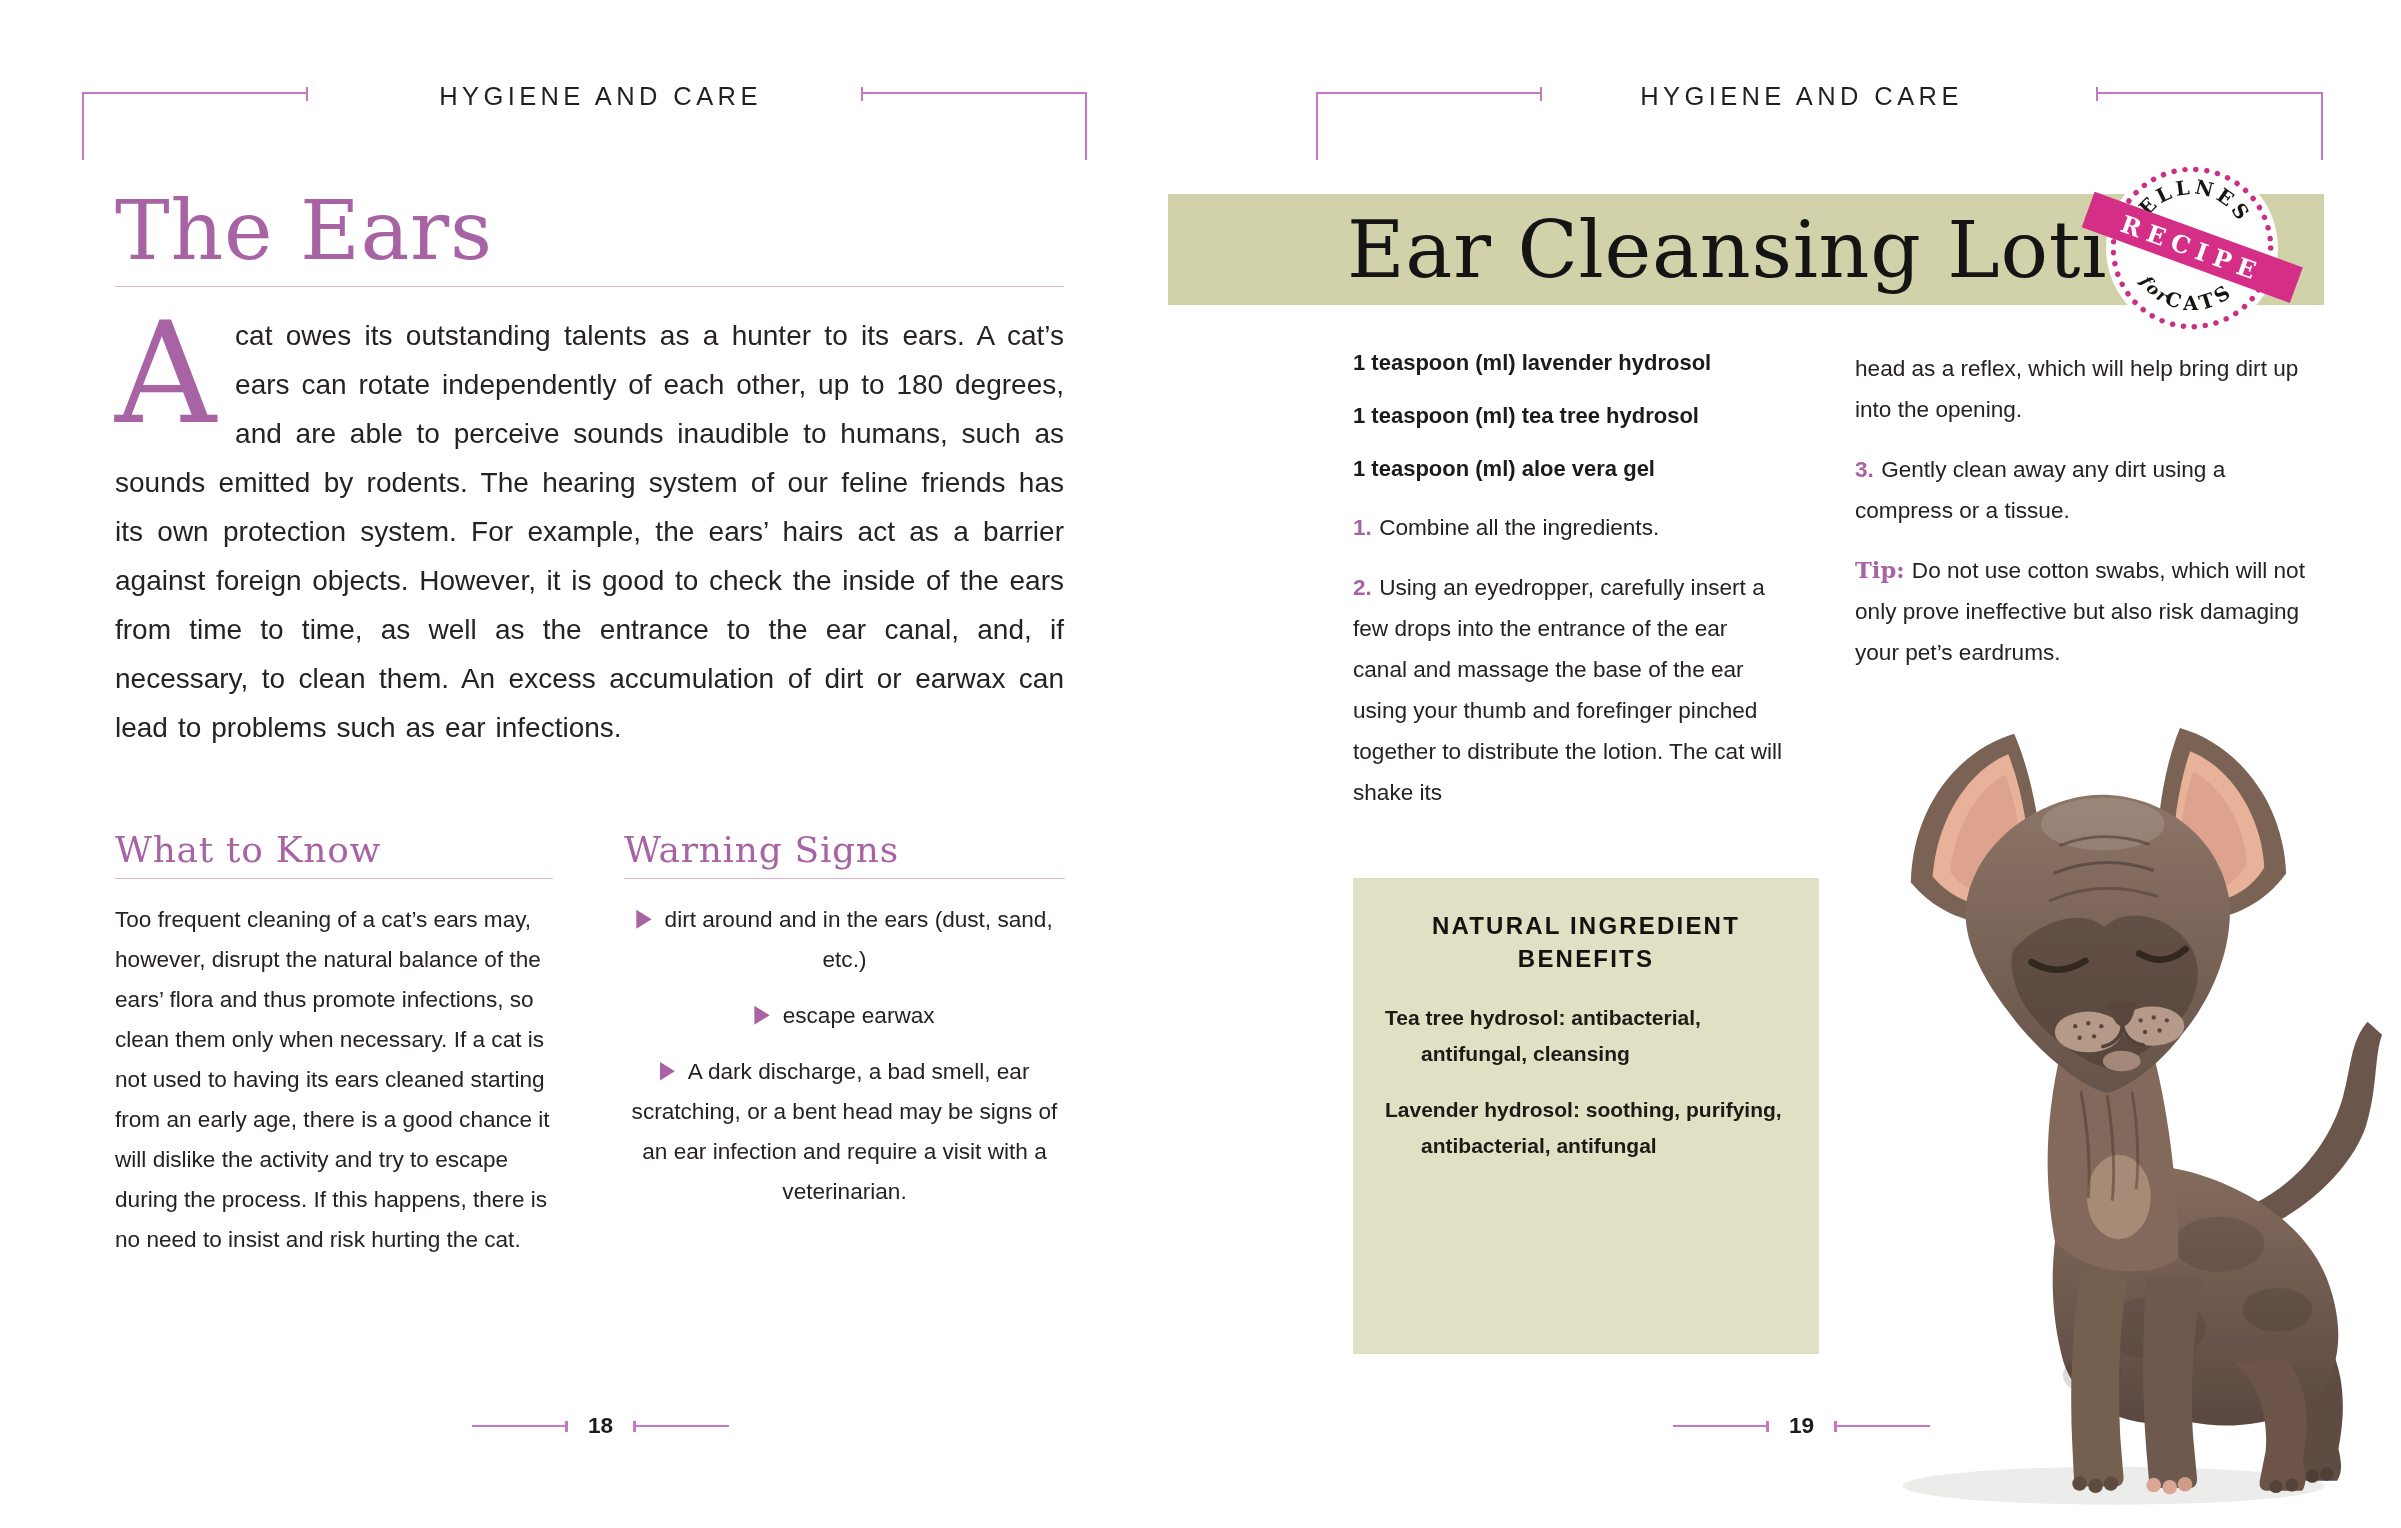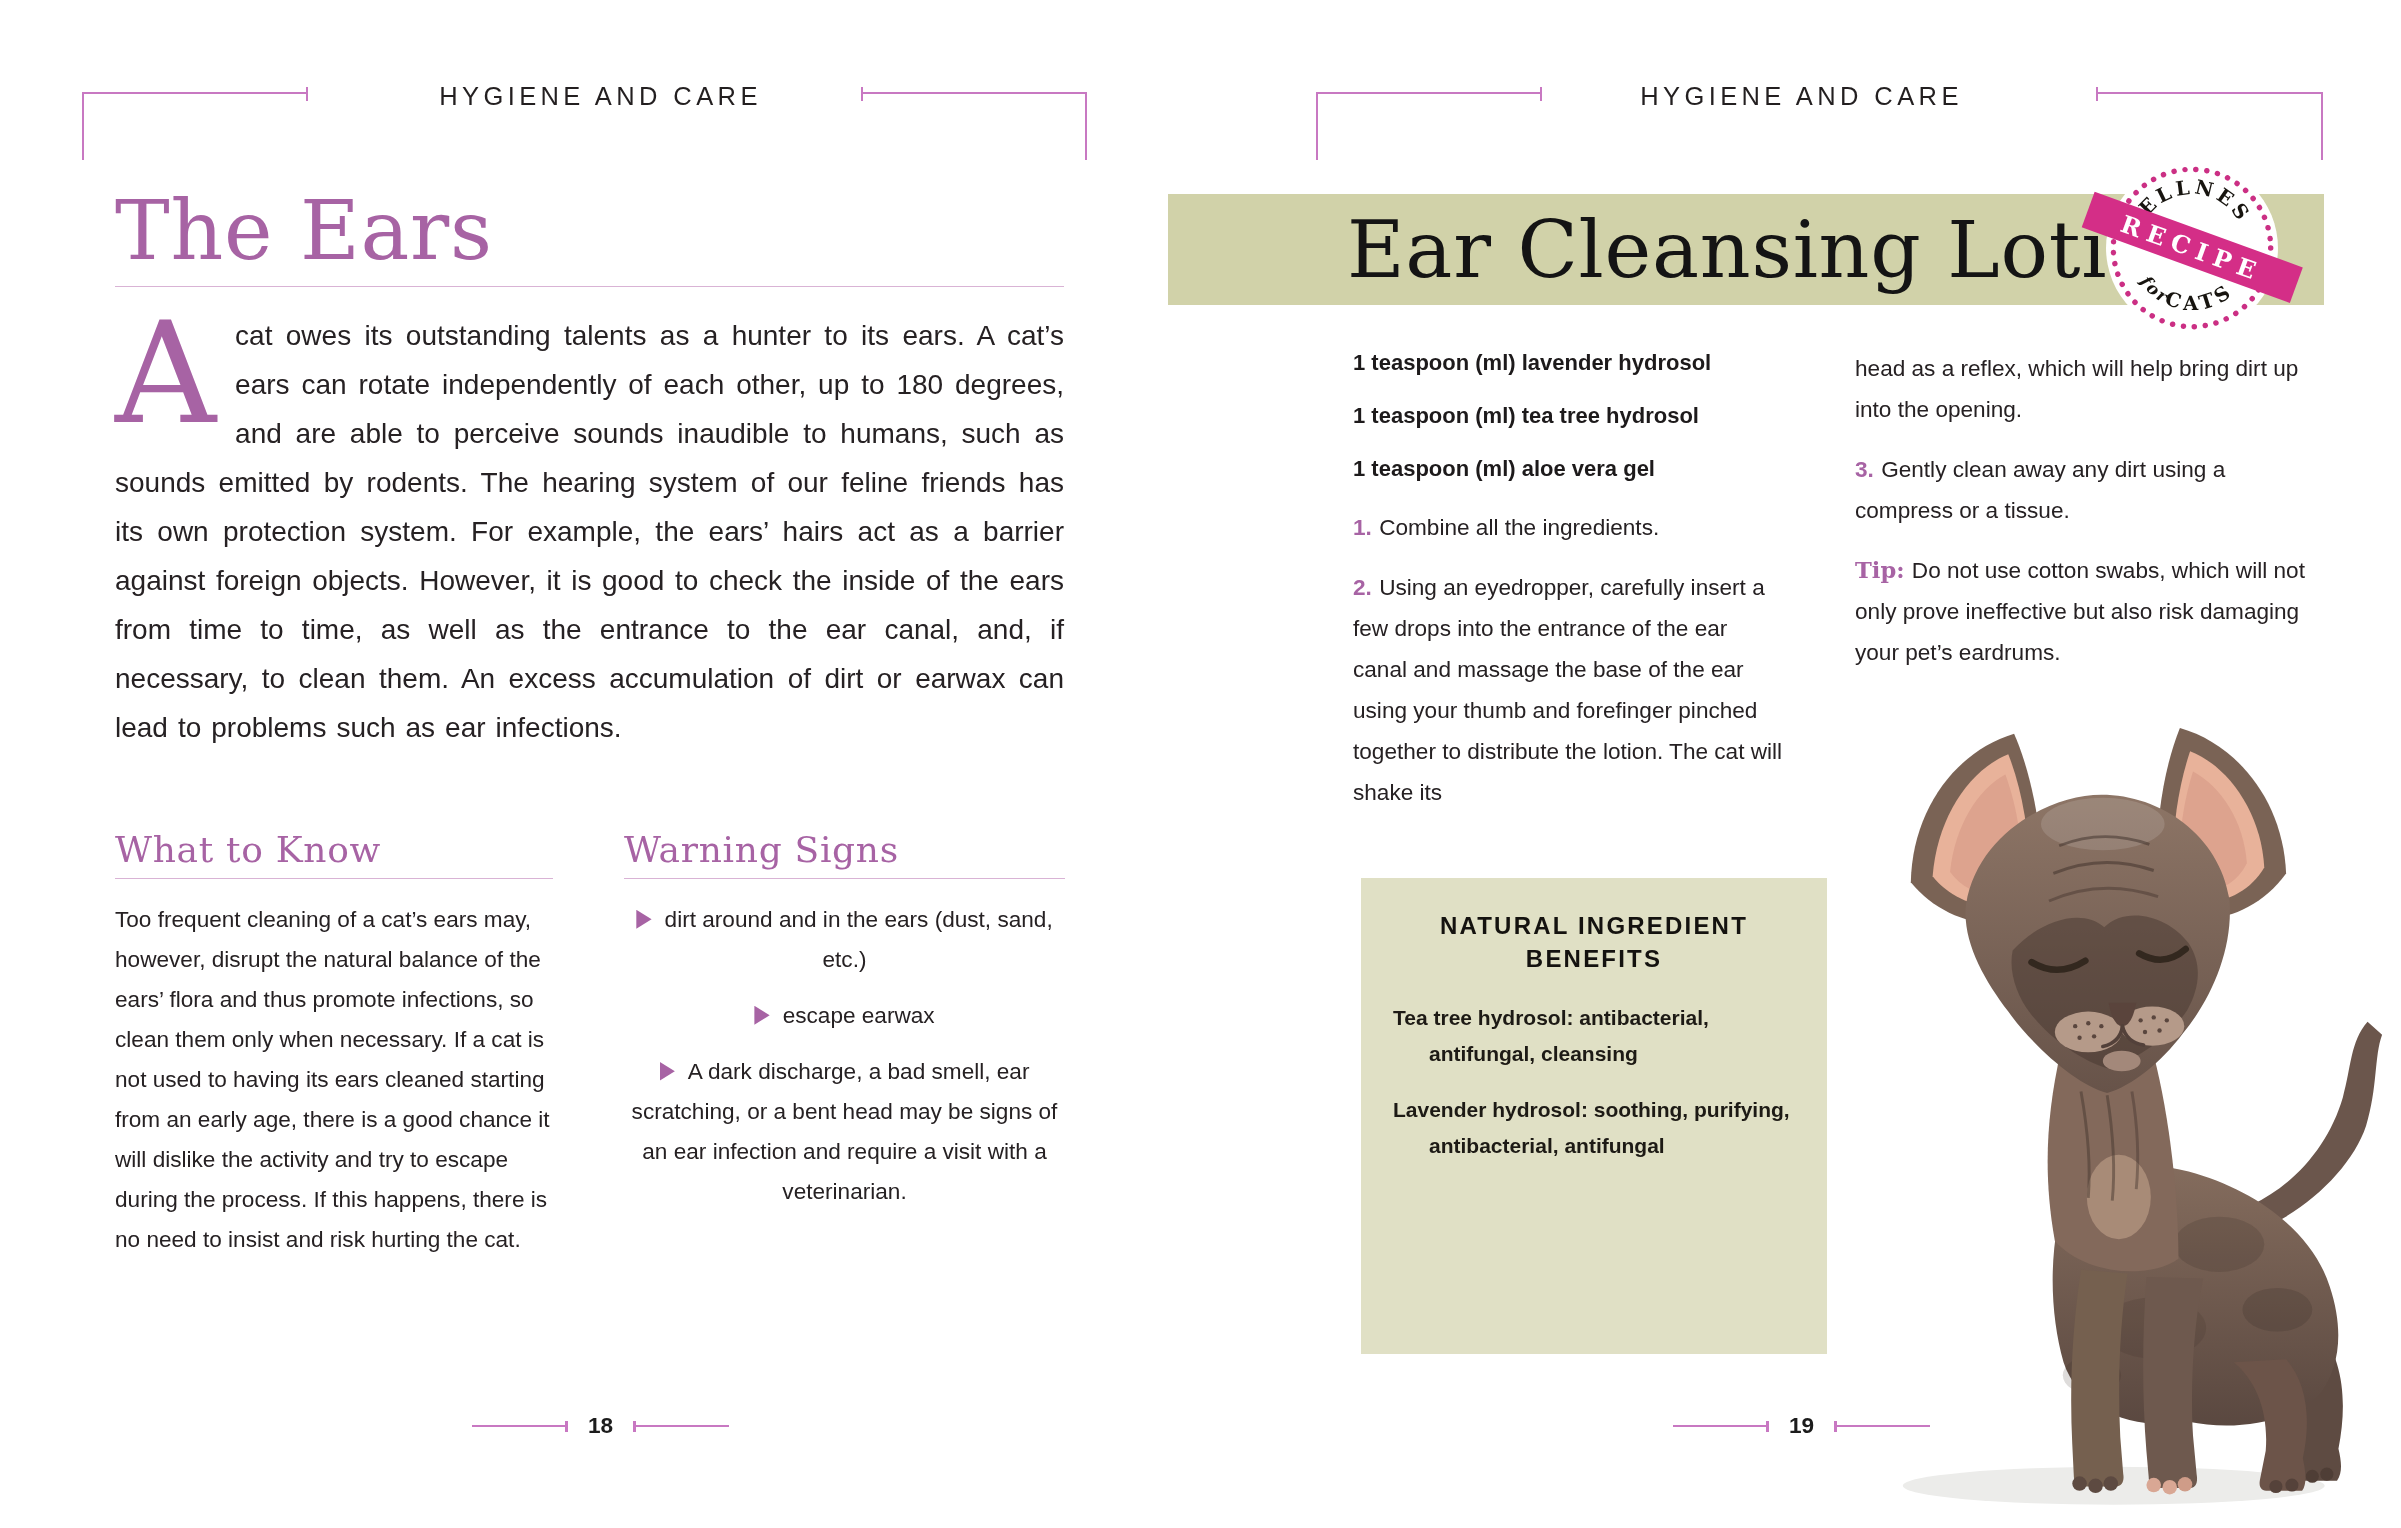--- a/index.html
+++ b/index.html
@@ -74,21 +74,21 @@
   .rcol-left{left:152px;top:348px;width:432px;}
   .rcol-right{left:654px;top:348px;width:451px;}
   .ingredient{margin:0 0 24px 0;font-size:22px;font-weight:bold;line-height:29px;color:#1d1a1b;}
   .ingredient:last-of-type{margin-bottom:29px;}
   .step{margin:0 0 19px 0;font-size:22.6px;line-height:41px;color:var(--ink);}
   .stepnum{color:var(--purple);font-weight:bold;margin-right:7.3px;}
   .cont{margin:0 0 19px 0;font-size:22.6px;line-height:41px;color:var(--ink);}
   .tip{margin:10.2px 0 0 0;font-size:22.6px;line-height:41px;color:var(--ink);}
   .tip-label{font-family:"DejaVu Serif",serif;font-weight:bold;color:var(--purple);margin-right:7.3px;}
 
-  .benefits{position:absolute;left:160px;top:878px;width:466px;min-height:476px;
+  .benefits{position:absolute;left:152px;top:878px;width:466px;min-height:476px;
     background:var(--olive-light);padding:31px 32px 22px;}
   .benefits h3{margin:0 0 25px 0;text-align:center;font-size:24px;letter-spacing:2.2px;
     line-height:33px;color:#14120f;font-weight:bold;}
   .b-item{margin:0 0 20.4px 0;font-size:21px;font-weight:bold;line-height:36px;color:#1d1a15;
     padding-left:36px;text-indent:-36px;}
 
   .cat{position:absolute;left:640px;top:684px;}
 </style>
 </head>
 <body>

